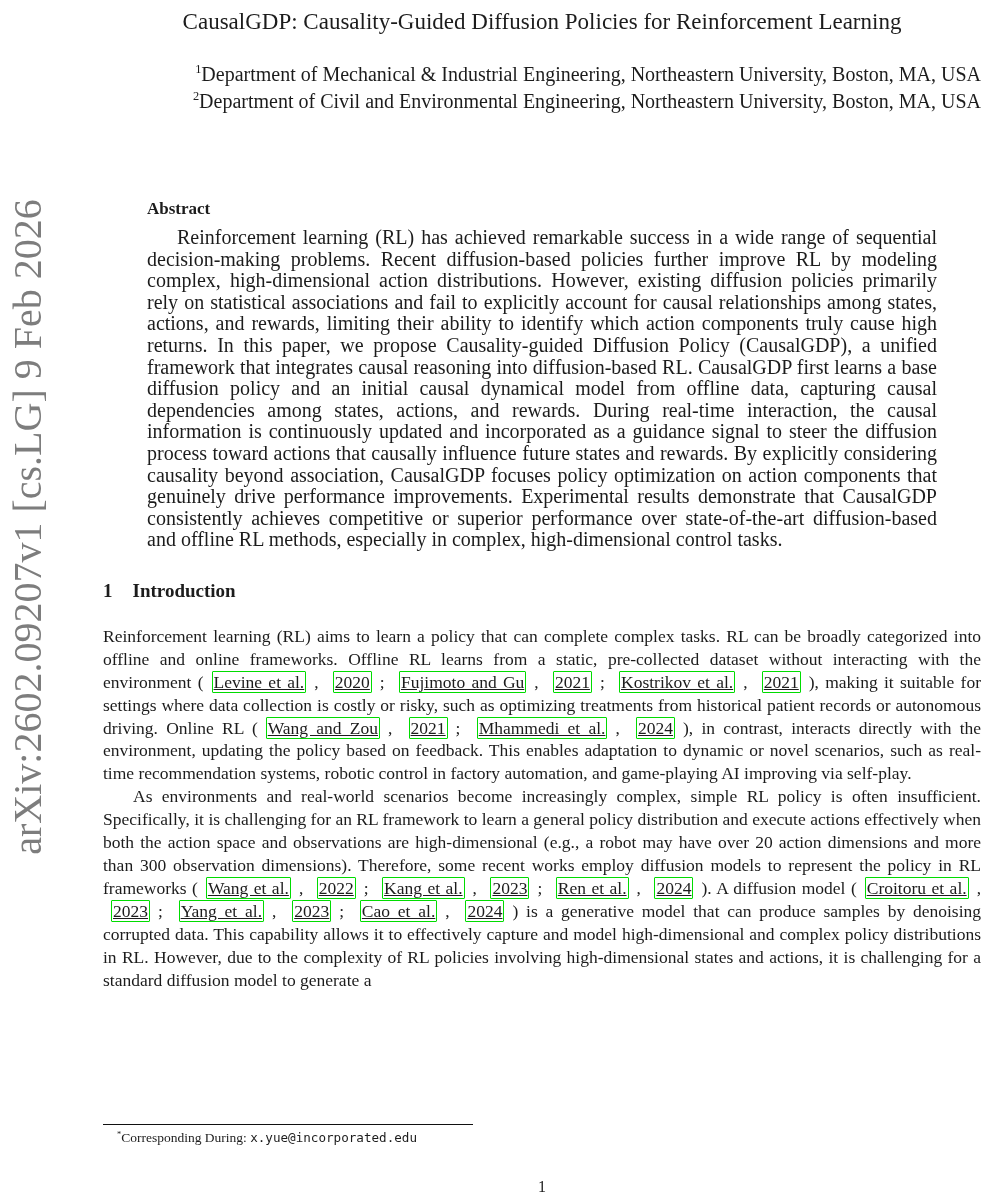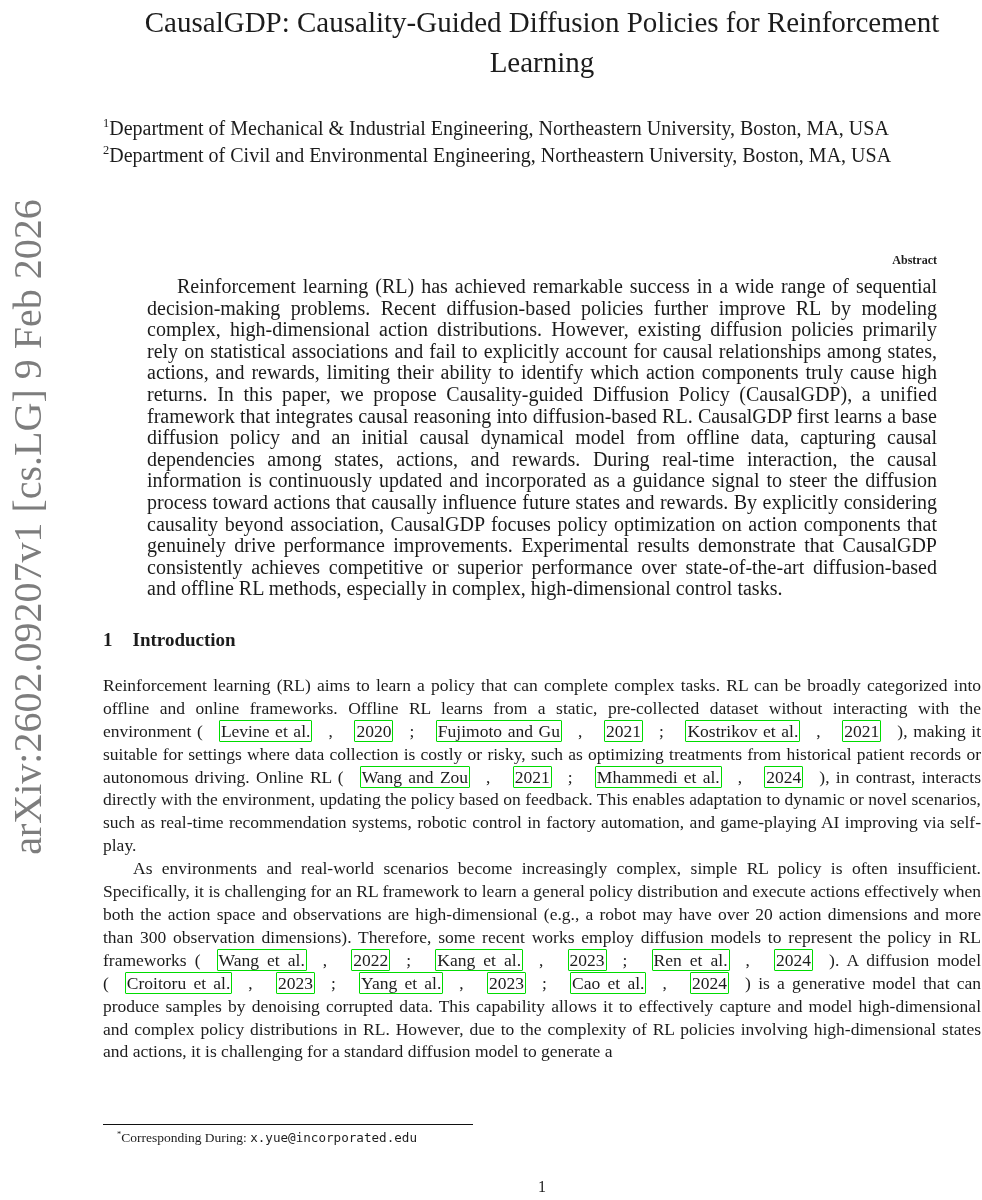--- a/index.html
+++ b/index.html
@@ -31,51 +31,51 @@
 
   .content{
     position:absolute;
     left:103px;top:0;
     width:878px;
   }
 
   .title{
     padding-top:2px;
     text-align:center;
-    font-size:29px;
+    font-size:23px;
     font-weight:400;
     line-height:40px;
   }
 
   .authors{
     margin-top:20px;
     text-align:center;
     font-size:20px;
     line-height:25px;
   }
   .authors sup, .affil sup, .footnote-line sup{
     font-size:62%;
     vertical-align:super;
     line-height:0;
   }
 
   .affiliations{
-    margin-top:33px;
-    text-align:left;
+    margin-top:19px;
+    text-align:right;
     font-size:20px;
     line-height:27px;
   }
 
   .abstract{
     width:790px;
     margin:84px auto 0 auto;
   }
   .abstract-heading{
-    text-align:right;
-    font-size:12px;
+    text-align:left;
+    font-size:17px;
     font-weight:700;
     margin-bottom:8px;
   }
   .abstract-body{
     font-size:20px;
     line-height:21.6px;
     text-align:justify;
     text-indent:30px;
   }
 
@@ -92,22 +92,23 @@
     font-size:17.5px;
     line-height:22.9px;
     text-align:justify;
   }
   .paragraphs p + p{text-indent:30px;}
 
   .cite{
     border:1px solid var(--cite);
     border-radius:1px;
     padding:0 1px;
-    margin:0 16px;
+    margin:0 8px;
     cursor:pointer;
+    text-decoration:underline;
   }
 
   .footnote-area{
     position:absolute;
     left:103px;
     top:1124px;
     width:878px;
   }
   .footnote-rule{
     width:370px;

